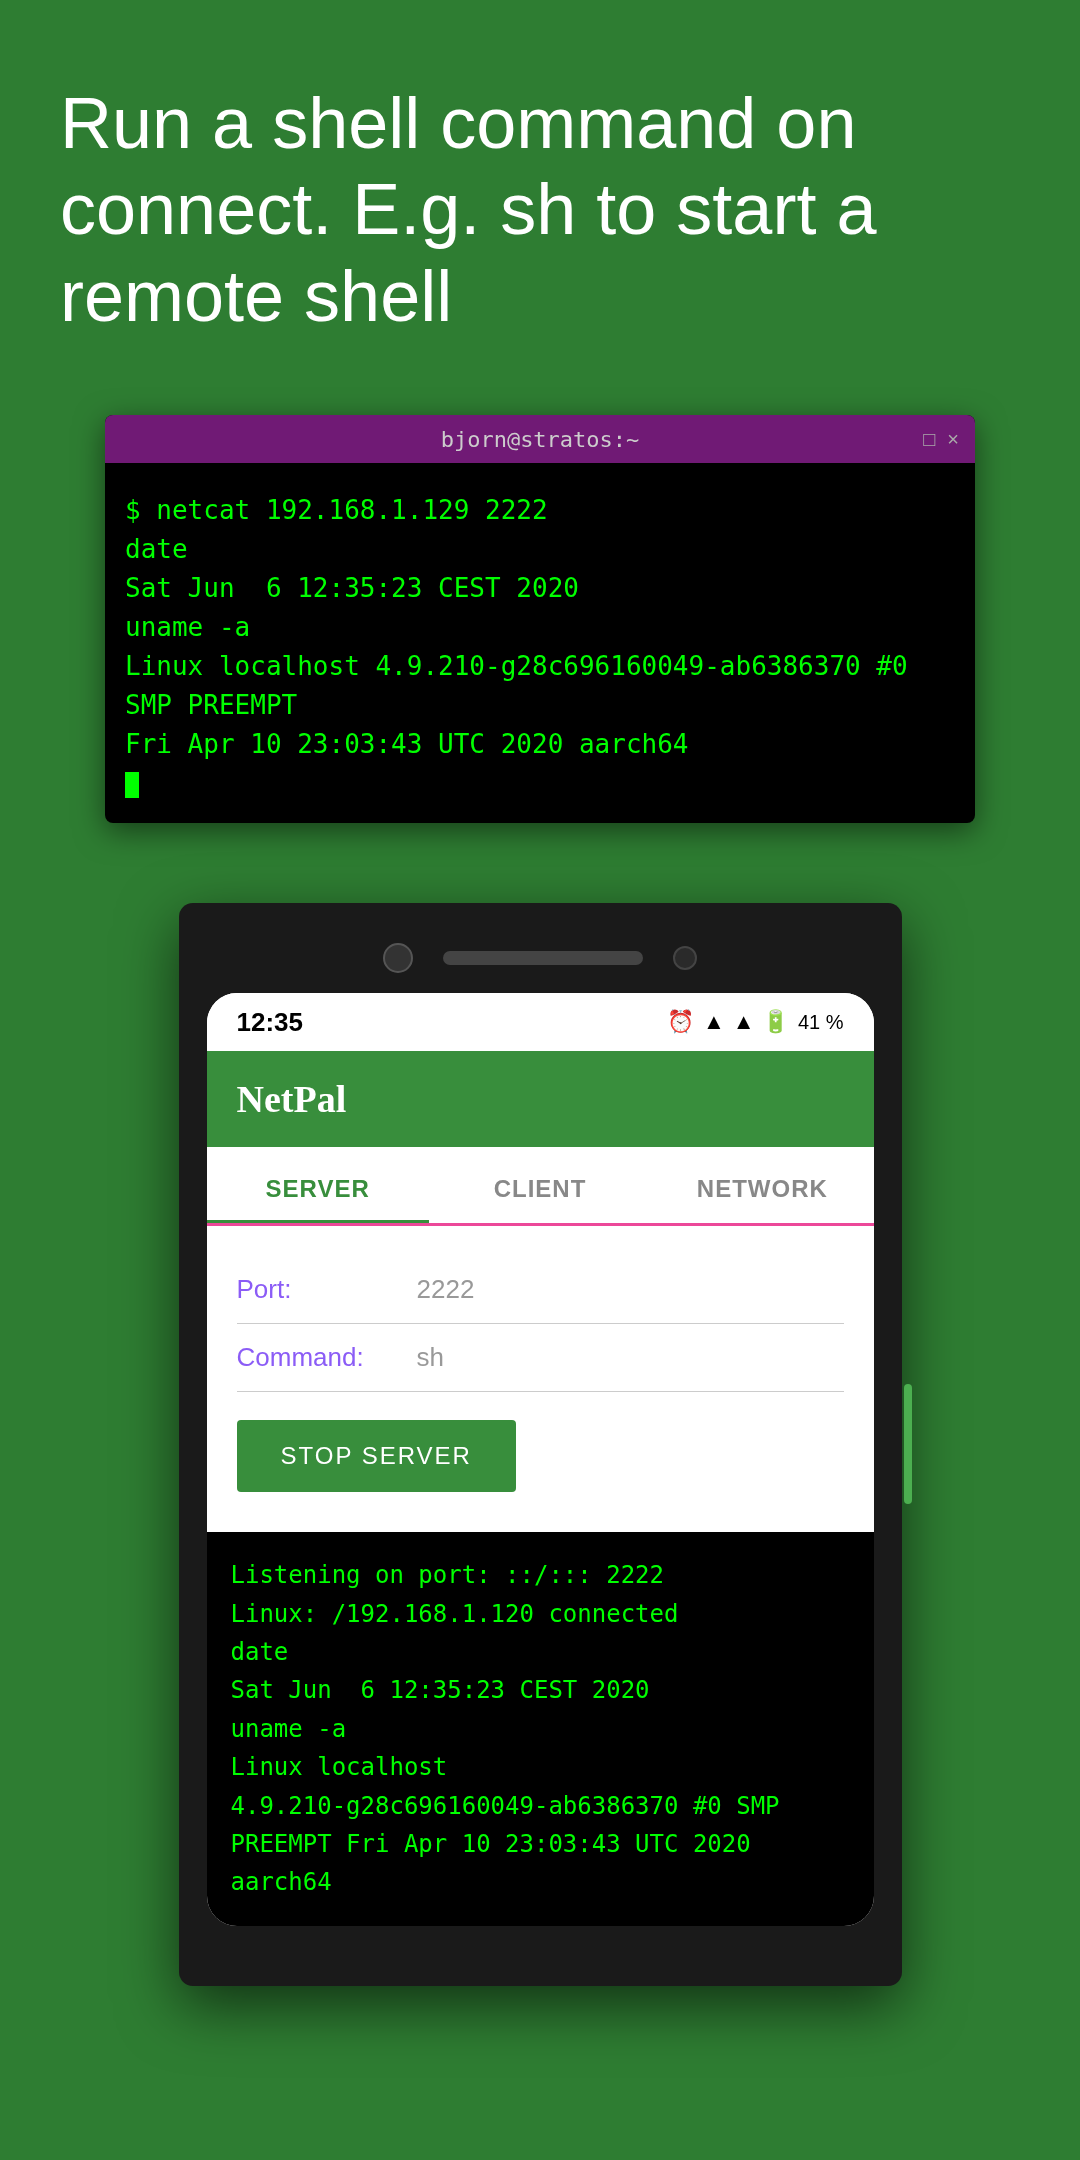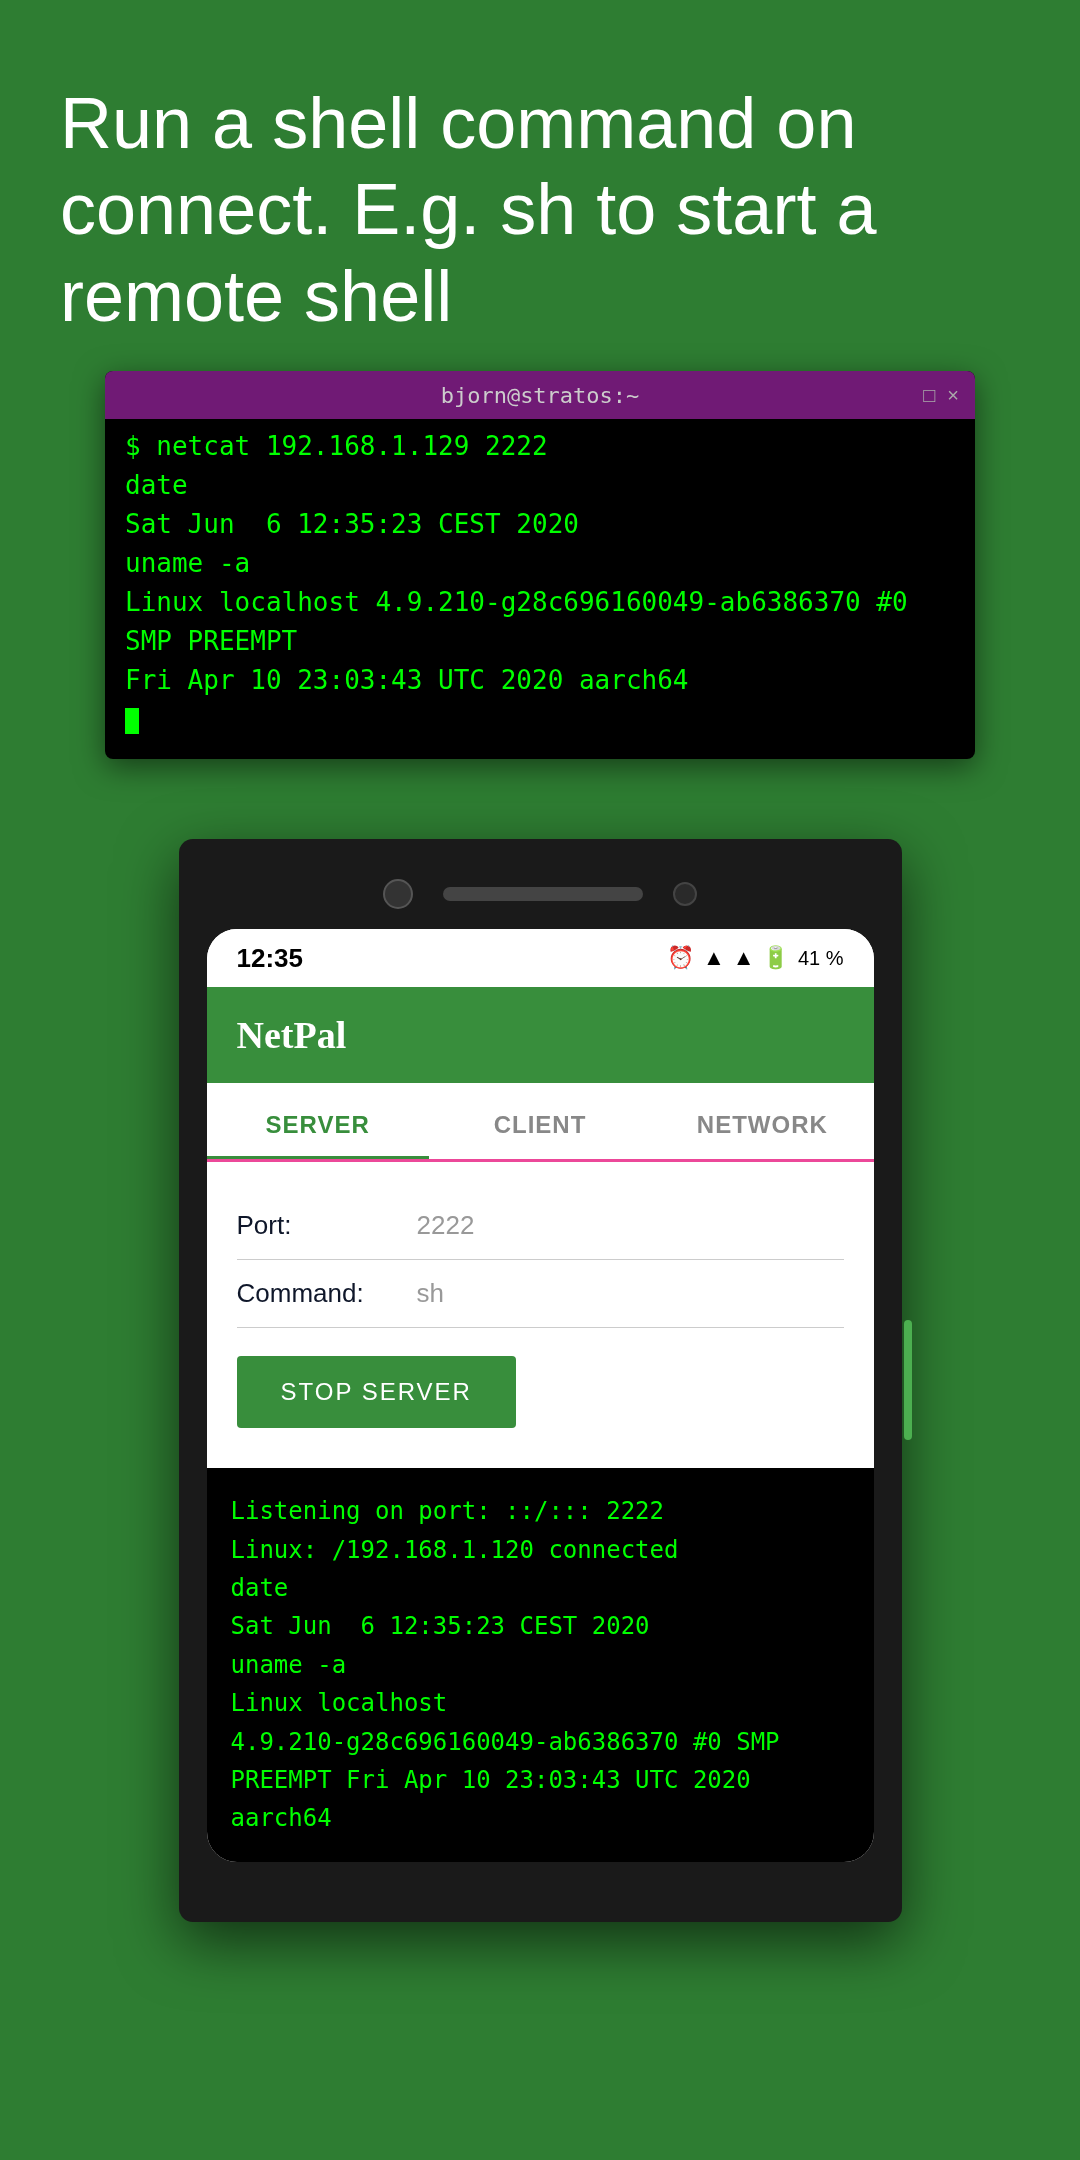--- a/index.html
+++ b/index.html
@@ -22,21 +22,21 @@
       align-items: center;
       padding: 80px 60px 60px 60px;
     }
 
     .hero-title {
       color: #ffffff;
       font-size: 72px;
       font-weight: 500;
       line-height: 1.2;
       width: 100%;
-      margin-bottom: 32px;
+      margin-bottom: 76px;
     }
 
     
     .terminal-window {
       width: 870px;
       background: #000000;
       border-radius: 8px;
       overflow: hidden;
       margin-bottom: 80px;
       box-shadow: 0 8px 30px rgba(0,0,0,0.5);
@@ -65,21 +65,21 @@
       gap: 12px;
     }
 
     .terminal-control-icon {
       color: #aaaaaa;
       font-size: 20px;
       cursor: pointer;
     }
 
     .terminal-body {
-      padding: 8px 20px 20px 20px;
+      padding: 28px 20px 20px 20px;
       font-family: monospace;
       font-size: 26px;
       line-height: 1.5;
       color: #00ff00;
       min-height: 220px;
     }
 
     .terminal-body .cmd-line {
       color: #00ff00;
     }
@@ -224,21 +224,21 @@
 
     .form-row {
       display: flex;
       align-items: center;
       padding: 18px 0;
       border-bottom: 1px solid #cccccc;
     }
 
     .form-label {
       font-size: 26px;
-      color: #0f172a;
+      color: #8b5cf6;
       min-width: 180px;
     }
 
     .form-value {
       font-size: 26px;
       color: #999999;
       flex: 1;
     }
 
     .stop-server-btn {

